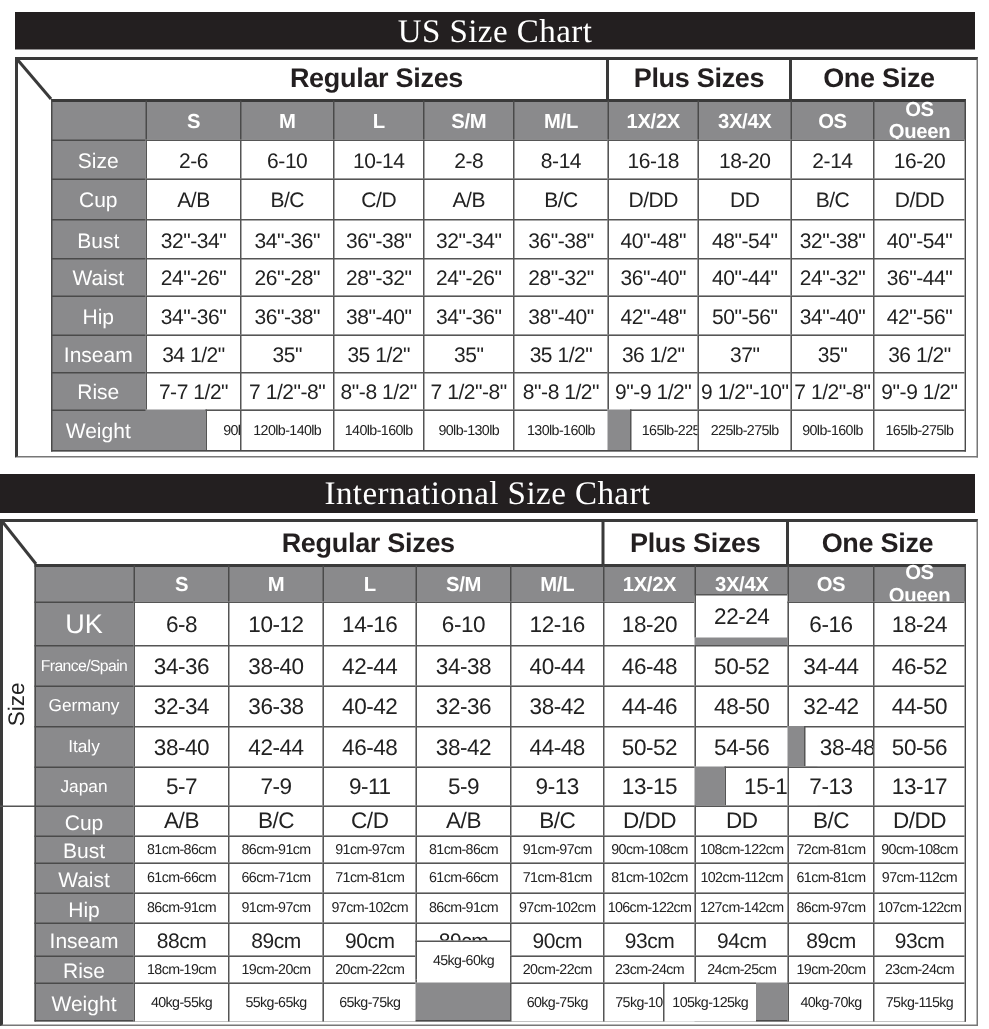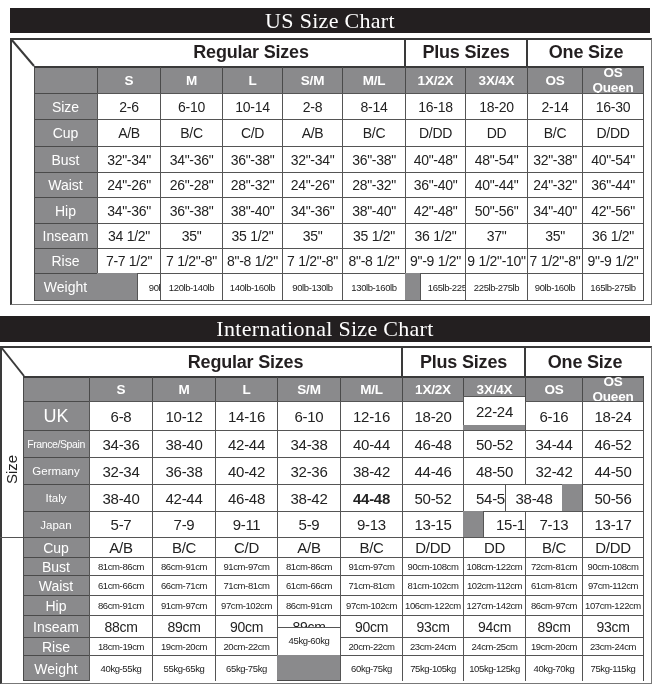--- a/index.html
+++ b/index.html
@@ -51,21 +51,21 @@
     <div class="abs col-head" style="left:582px; top:67px; width:61px; height:26px;">OS Queen</div>
     <div class="abs row-label" style="left:34px; top:93px; width:63px; height:26px;">Size</div>
     <div class="abs cell c-md" style="left:97px; top:93px; width:63px; height:26px;">2-6</div>
     <div class="abs cell c-md" style="left:160px; top:93px; width:62px; height:26px;">6-10</div>
     <div class="abs cell c-md" style="left:222px; top:93px; width:60px; height:26px;">10-14</div>
     <div class="abs cell c-md" style="left:282px; top:93px; width:60px; height:26px;">2-8</div>
     <div class="abs cell c-md" style="left:342px; top:93px; width:63px; height:26px;">8-14</div>
     <div class="abs cell c-md" style="left:405px; top:93px; width:60px; height:26px;">16-18</div>
     <div class="abs cell c-md" style="left:465px; top:93px; width:62px; height:26px;">18-20</div>
     <div class="abs cell c-md" style="left:527px; top:93px; width:55px; height:26px;">2-14</div>
-    <div class="abs cell c-md" style="left:582px; top:93px; width:61px; height:26px;">16-30</div>
+    <div class="abs cell c-md" style="left:582px; top:93px; width:61px; height:26px;">16-20</div>
     <div class="abs row-label" style="left:34px; top:119px; width:63px; height:27px;">Cup</div>
     <div class="abs cell c-md" style="left:97px; top:119px; width:63px; height:27px;">A/B</div>
     <div class="abs cell c-md" style="left:160px; top:119px; width:62px; height:27px;">B/C</div>
     <div class="abs cell c-md" style="left:222px; top:119px; width:60px; height:27px;">C/D</div>
     <div class="abs cell c-md" style="left:282px; top:119px; width:60px; height:27px;">A/B</div>
     <div class="abs cell c-md" style="left:342px; top:119px; width:63px; height:27px;">B/C</div>
     <div class="abs cell c-md" style="left:405px; top:119px; width:60px; height:27px;">D/DD</div>
     <div class="abs cell c-md" style="left:465px; top:119px; width:62px; height:27px;">DD</div>
     <div class="abs cell c-md" style="left:527px; top:119px; width:55px; height:27px;">B/C</div>
     <div class="abs cell c-md" style="left:582px; top:119px; width:61px; height:27px;">D/DD</div>
@@ -190,24 +190,24 @@
     <div class="abs cell c-lg" style="left:340px; top:457px; width:62px; height:27px;">38-42</div>
     <div class="abs cell c-lg" style="left:402px; top:457px; width:61px; height:27px;">44-46</div>
     <div class="abs cell c-lg" style="left:463px; top:457px; width:62px; height:27px;">48-50</div>
     <div class="abs cell c-lg" style="left:525px; top:457px; width:57px; height:27px;">32-42</div>
     <div class="abs cell c-lg" style="left:582px; top:457px; width:61px; height:27px;">44-50</div>
     <div class="abs row-label" style="left:23px; top:484px; width:66px; height:27px; font-size:11.5px;">Italy</div>
     <div class="abs cell c-lg" style="left:89px; top:484px; width:63px; height:27px;">38-40</div>
     <div class="abs cell c-lg" style="left:152px; top:484px; width:63px; height:27px;">42-44</div>
     <div class="abs cell c-lg" style="left:215px; top:484px; width:62px; height:27px;">46-48</div>
     <div class="abs cell c-lg" style="left:277px; top:484px; width:63px; height:27px;">38-42</div>
-    <div class="abs cell c-lg" style="left:340px; top:484px; width:62px; height:27px;font-weight:bold;">44-48</div>
+    <div class="abs cell c-lg" style="left:340px; top:484px; width:62px; height:27px;">44-48</div>
     <div class="abs cell c-lg" style="left:402px; top:484px; width:61px; height:27px;">50-52</div>
     <div class="abs cell c-lg" style="left:463px; top:484px; width:62px; height:27px;">54-56</div>
-    <div class="abs cell c-lg" style="left:505px; top:484px; width:57px; height:27px;">38-48</div>
+    <div class="abs cell c-lg" style="left:536px; top:484px; width:57px; height:27px;">38-48</div>
     <div class="abs cell c-lg" style="left:582px; top:484px; width:61px; height:27px;">50-56</div>
     <div class="abs row-label" style="left:23px; top:511px; width:66px; height:26px; font-size:11.5px;">Japan</div>
     <div class="abs cell c-lg" style="left:89px; top:511px; width:63px; height:26px;">5-7</div>
     <div class="abs cell c-lg" style="left:152px; top:511px; width:63px; height:26px;">7-9</div>
     <div class="abs cell c-lg" style="left:215px; top:511px; width:62px; height:26px;">9-11</div>
     <div class="abs cell c-lg" style="left:277px; top:511px; width:63px; height:26px;">5-9</div>
     <div class="abs cell c-lg" style="left:340px; top:511px; width:62px; height:26px;">9-13</div>
     <div class="abs cell c-lg" style="left:402px; top:511px; width:61px; height:26px;">13-15</div>
     <div class="abs cell c-lg" style="left:463px; top:511px; width:62px; height:26px;margin-left:20px;">15-17</div>
     <div class="abs cell c-lg" style="left:525px; top:511px; width:57px; height:26px;">7-13</div>
@@ -272,16 +272,16 @@
     <div class="abs cell c-sm" style="left:463px; top:637px; width:62px; height:18px;">24cm-25cm</div>
     <div class="abs cell c-sm" style="left:525px; top:637px; width:57px; height:18px;">19cm-20cm</div>
     <div class="abs cell c-sm" style="left:582px; top:637px; width:61px; height:18px;">23cm-24cm</div>
     <div class="abs row-label" style="left:23px; top:655px; width:66px; height:26px; font-size:14px;">Weight</div>
     <div class="abs cell c-sm" style="left:89px; top:655px; width:63px; height:26px;">40kg-55kg</div>
     <div class="abs cell c-sm" style="left:152px; top:655px; width:63px; height:26px;">55kg-65kg</div>
     <div class="abs cell c-sm" style="left:215px; top:655px; width:62px; height:26px;">65kg-75kg</div>
     <div class="abs cell c-sm" style="left:277px; top:627px; width:63px; height:26px;">45kg-60kg</div>
     <div class="abs cell c-sm" style="left:340px; top:655px; width:62px; height:26px;">60kg-75kg</div>
     <div class="abs cell c-sm" style="left:402px; top:655px; width:61px; height:26px;">75kg-105kg</div>
-    <div class="abs cell c-sm" style="left:463px; top:655px; width:62px; height:26px;">105kg-125kg</div>
+    <div class="abs cell c-sm" style="left:442px; top:655px; width:62px; height:26px;">105kg-125kg</div>
     <div class="abs cell c-sm" style="left:525px; top:655px; width:57px; height:26px;">40kg-70kg</div>
     <div class="abs cell c-sm" style="left:582px; top:655px; width:61px; height:26px;">75kg-115kg</div>
   </div>
 
 </body></html>

